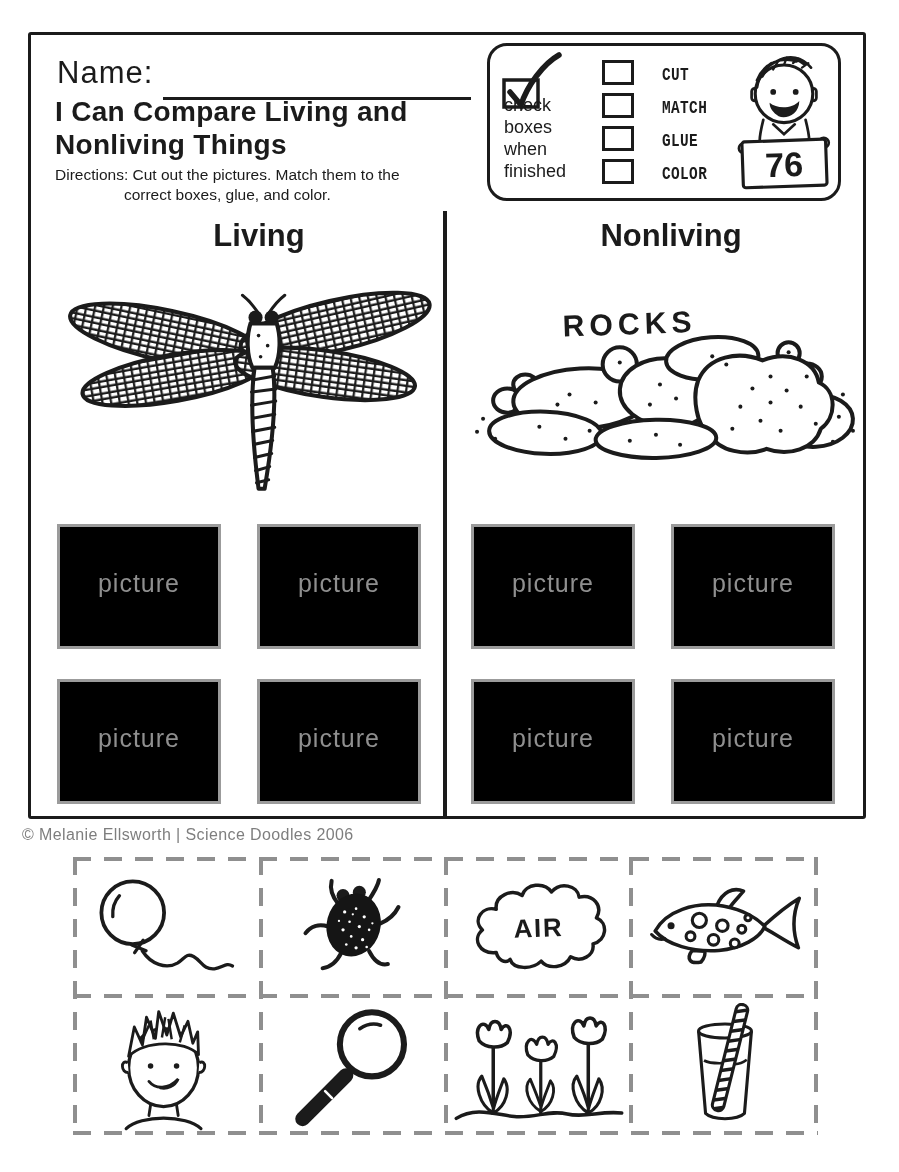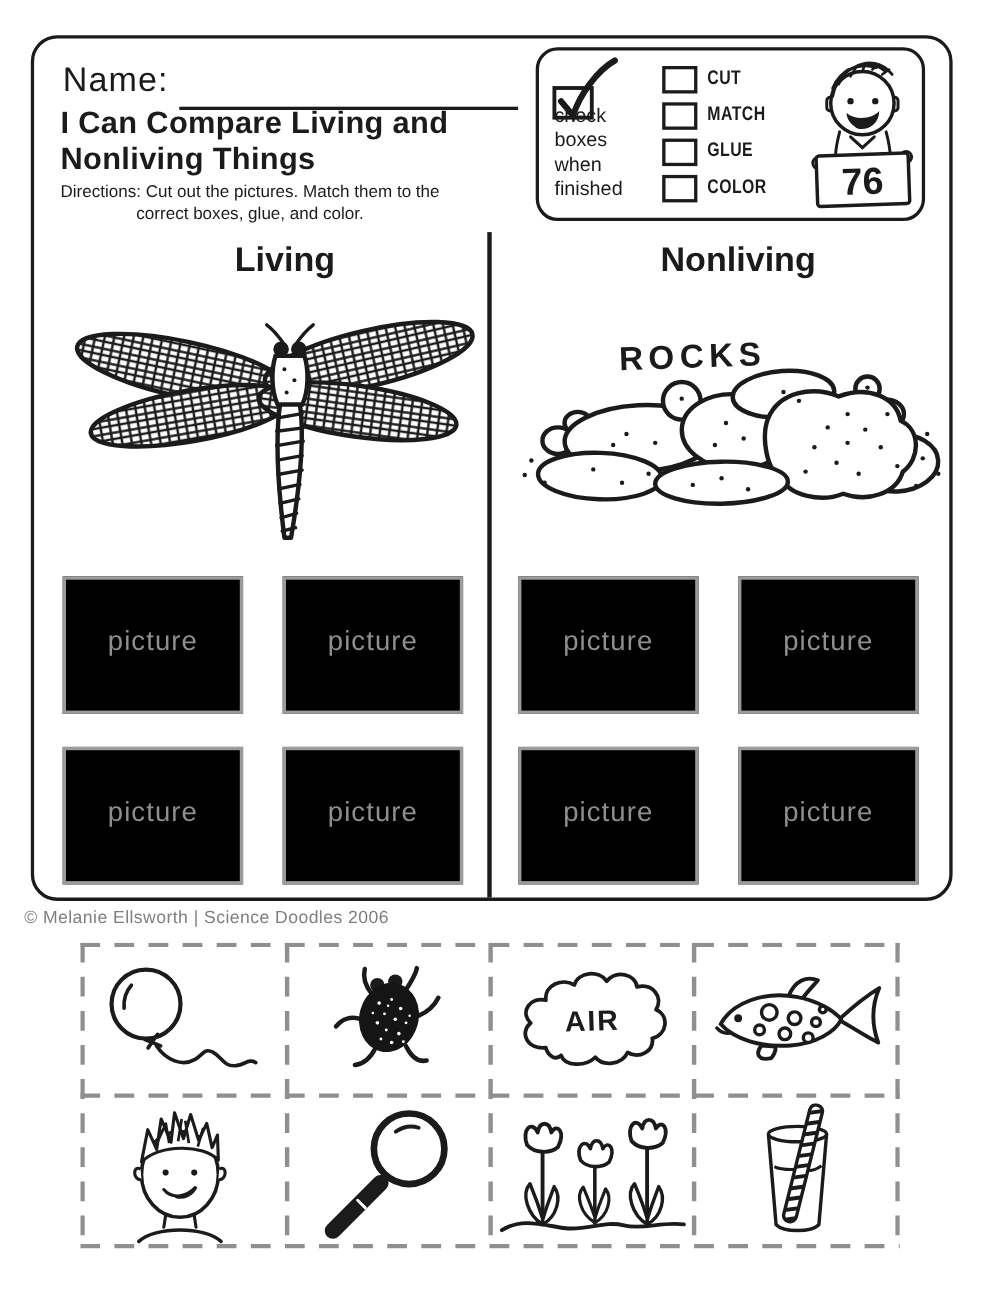--- a/index.html
+++ b/index.html
@@ -2,33 +2,33 @@
 <html><head>
 <meta charset="utf-8">
 <style>
   html,body{margin:0;padding:0;background:#ffffff;}
   .page{position:relative;width:899px;height:1172px;background:#ffffff;
         font-family:"Liberation Sans",sans-serif;color:#1b1b1b;overflow:hidden;}
   .abs{position:absolute;}
 
   
   .sheet{position:absolute;left:28px;top:32px;width:832px;height:781px;
-         border:3.5px solid #1b1b1b;border-radius:24px;}
+         border:3.5px solid #1b1b1b;border-radius:3px;}
   .name-label{position:absolute;left:26px;top:20px;font-size:31px;letter-spacing:1px;}
   .name-line{position:absolute;left:132px;top:34px;width:308px;height:28px;
              border-bottom:3.5px solid #1b1b1b;}
   .title{position:absolute;left:24px;top:60px;font-size:28px;font-weight:bold;
          line-height:33px;letter-spacing:0.3px;}
   .directions{position:absolute;left:24px;top:130px;font-size:15.5px;line-height:19.5px;text-align:center;}
 
   
   .panel{position:absolute;left:456px;top:8px;width:348px;height:152px;
          border:3.5px solid #1b1b1b;border-radius:20px;}
   .note{position:absolute;left:14px;top:48px;font-size:18px;line-height:22px;}
-  .chk-row{position:absolute;left:112px;display:flex;align-items:flex-start;gap:9px;}
+  .chk-row{position:absolute;left:112px;display:flex;align-items:flex-end;gap:28px;font-family:Liberation Mono, monospace;}
   .chk-box{width:26px;height:19px;border:3px solid #1b1b1b;background:#fff;}
   .chk-label{font-size:18px;font-weight:bold;transform:scaleX(0.8);
              transform-origin:left center;letter-spacing:0.5px;white-space:nowrap;}
 
   
   .divider{position:absolute;left:412px;top:176px;width:3.5px;height:605px;background:#1b1b1b;}
   .col-header{position:absolute;top:183px;font-size:31px;font-weight:600;text-align:center;}
   .col-header.living{left:0;width:456px;}
   .col-header.nonliving{left:416px;width:448px;}
 

